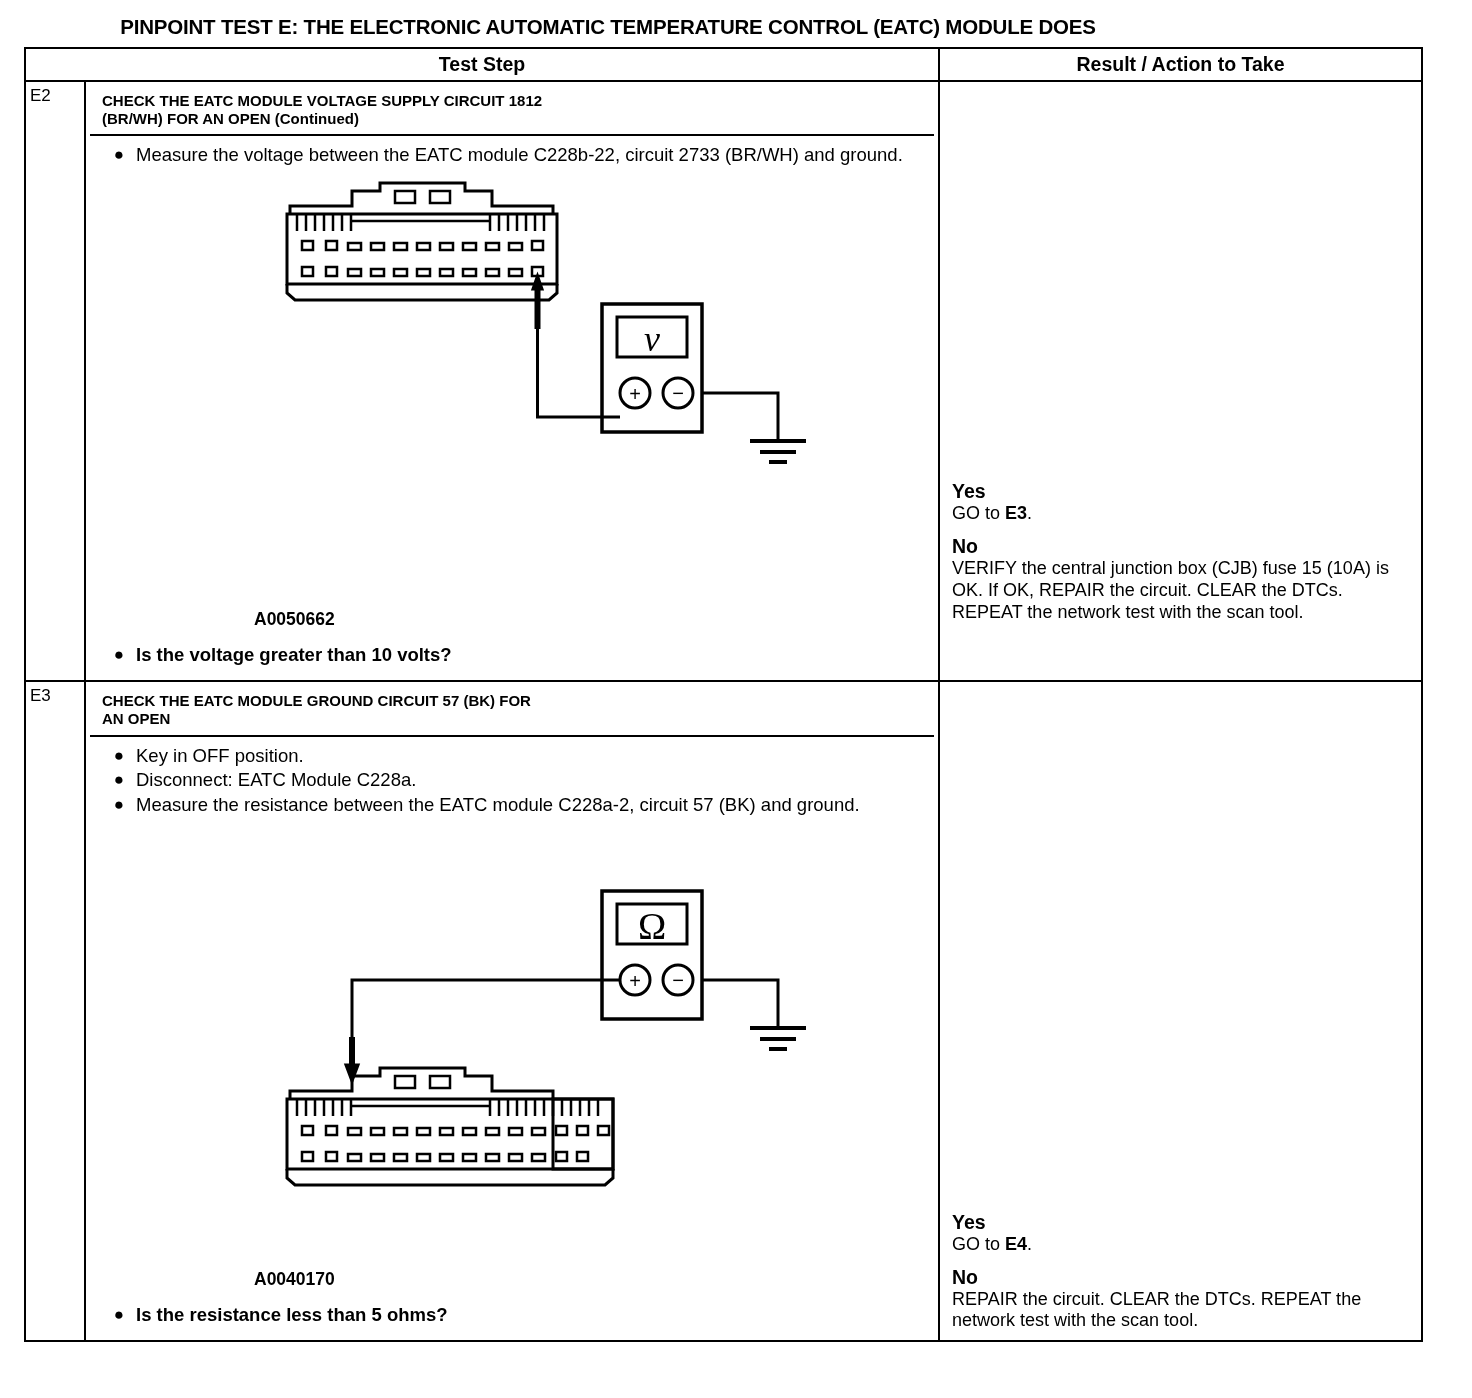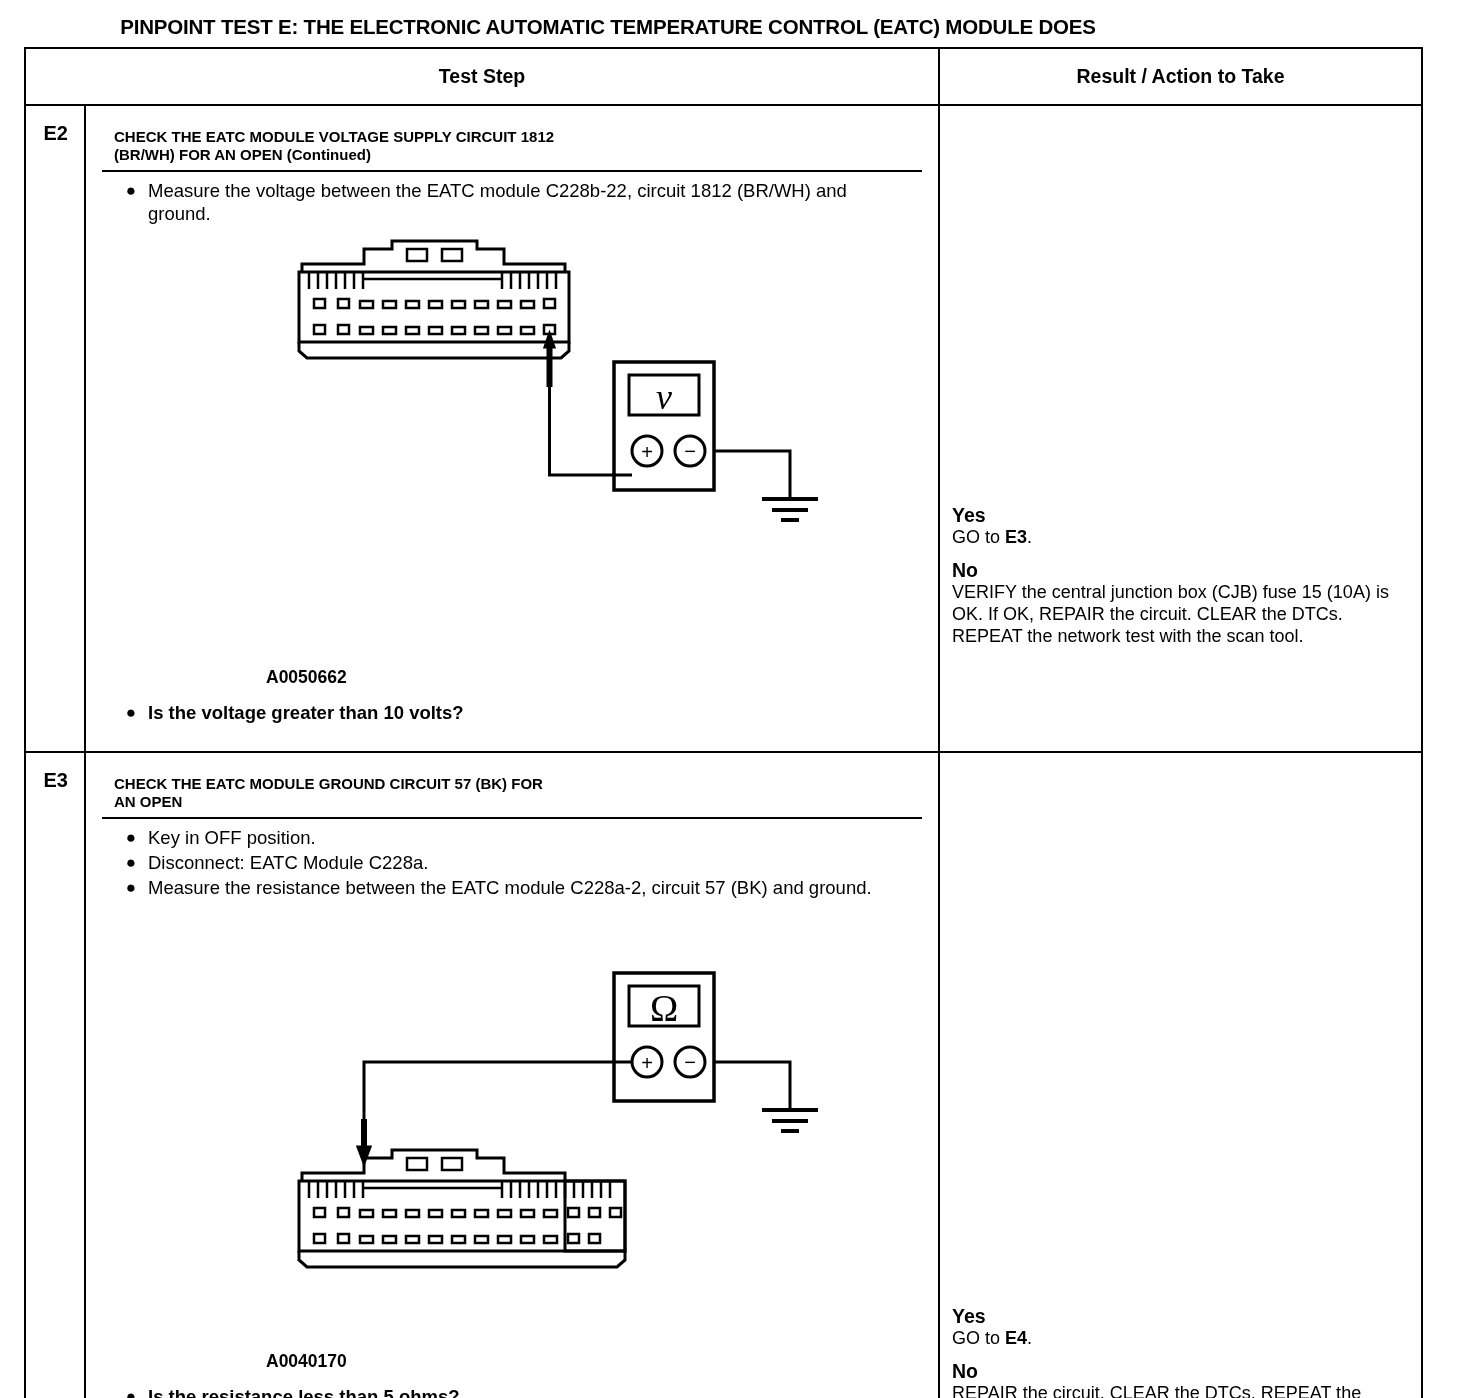--- a/index.html
+++ b/index.html
@@ -33,37 +33,37 @@
   }
   table.test-table {
     border-collapse: collapse;
     width: 1399px;
     margin: 0 auto;
     table-layout: fixed;
   }
   table.test-table td, table.test-table th {
     border: 2.5px solid #000;
     vertical-align: top;
-    padding: 16px;
+    padding: 4px;
     margin-left: 35px;
   }
   .hdr {
     text-align: center;
     font-weight: bold;
     font-size: 19.5px;
     padding: 5px 0 7px 0;
   }
   .col-step-num { width: 60px; }
   .col-step { width: 854px; }
   .col-result { width: 483px; }
 
   .stepnum {
-    font-weight: bold;
-    font-size: 20px;
-    text-align: right;
+    font-weight: normal;
+    font-size: 17px;
+    text-align: left;
     padding-top: 6px;
     vertical-align: top;
   }
 
   .step-inner { position: relative; }
 
   .step-heading {
     font-weight: bold;
     font-size: 15px;
     line-height: 1.18;
@@ -163,21 +163,21 @@
         <td>
           <div class="step-inner">
             <div class="step-heading">
               <div>CHECK THE EATC MODULE VOLTAGE SUPPLY CIRCUIT 1812</div>
               <div>(BR/WH) FOR AN OPEN (Continued)</div>
             </div>
 
             <div class="bullets">
               <div class="bullet">
                 <span class="dot">●</span>
-                <span class="btxt">Measure the voltage between the EATC module C228b-22, circuit 1812 (BR/WH) and ground.</span>
+                <span class="btxt">Measure the voltage between the EATC module C228b-22, circuit 2733 (BR/WH) and ground.</span>
               </div>
             </div>
 
             <div class="figure">
               <svg width="846" height="440" viewBox="0 0 846 440">
                 <g fill="none" stroke="#000" stroke-width="3">
 
                   <path d="M200 45 L200 37 L262 37 L262 22 L290 22 L290 14 L375 14 L375 22 L402 22 L402 37 L463 37 L463 45" stroke-width="3"></path>
                   <rect x="197" y="45" width="270" height="70"></rect>
                   <path d="M197 115 L197 124 L205 131 L459 131 L467 124 L467 115"></path>
@@ -406,15 +406,14 @@
             <div class="yn-body"><span>GO to </span><b>E4</b><span>.</span></div>
             <div class="yn-title">No</div>
             <div class="yn-body" style="margin-bottom:0">REPAIR the circuit. CLEAR the DTCs. REPEAT the network test with the scan tool.</div>
           </div>
         </td>
       </tr>
 
     </tbody>
   </table>
 
-  <div class="continued">(Continued)</div>
 
 </div>
 
 </body></html>

